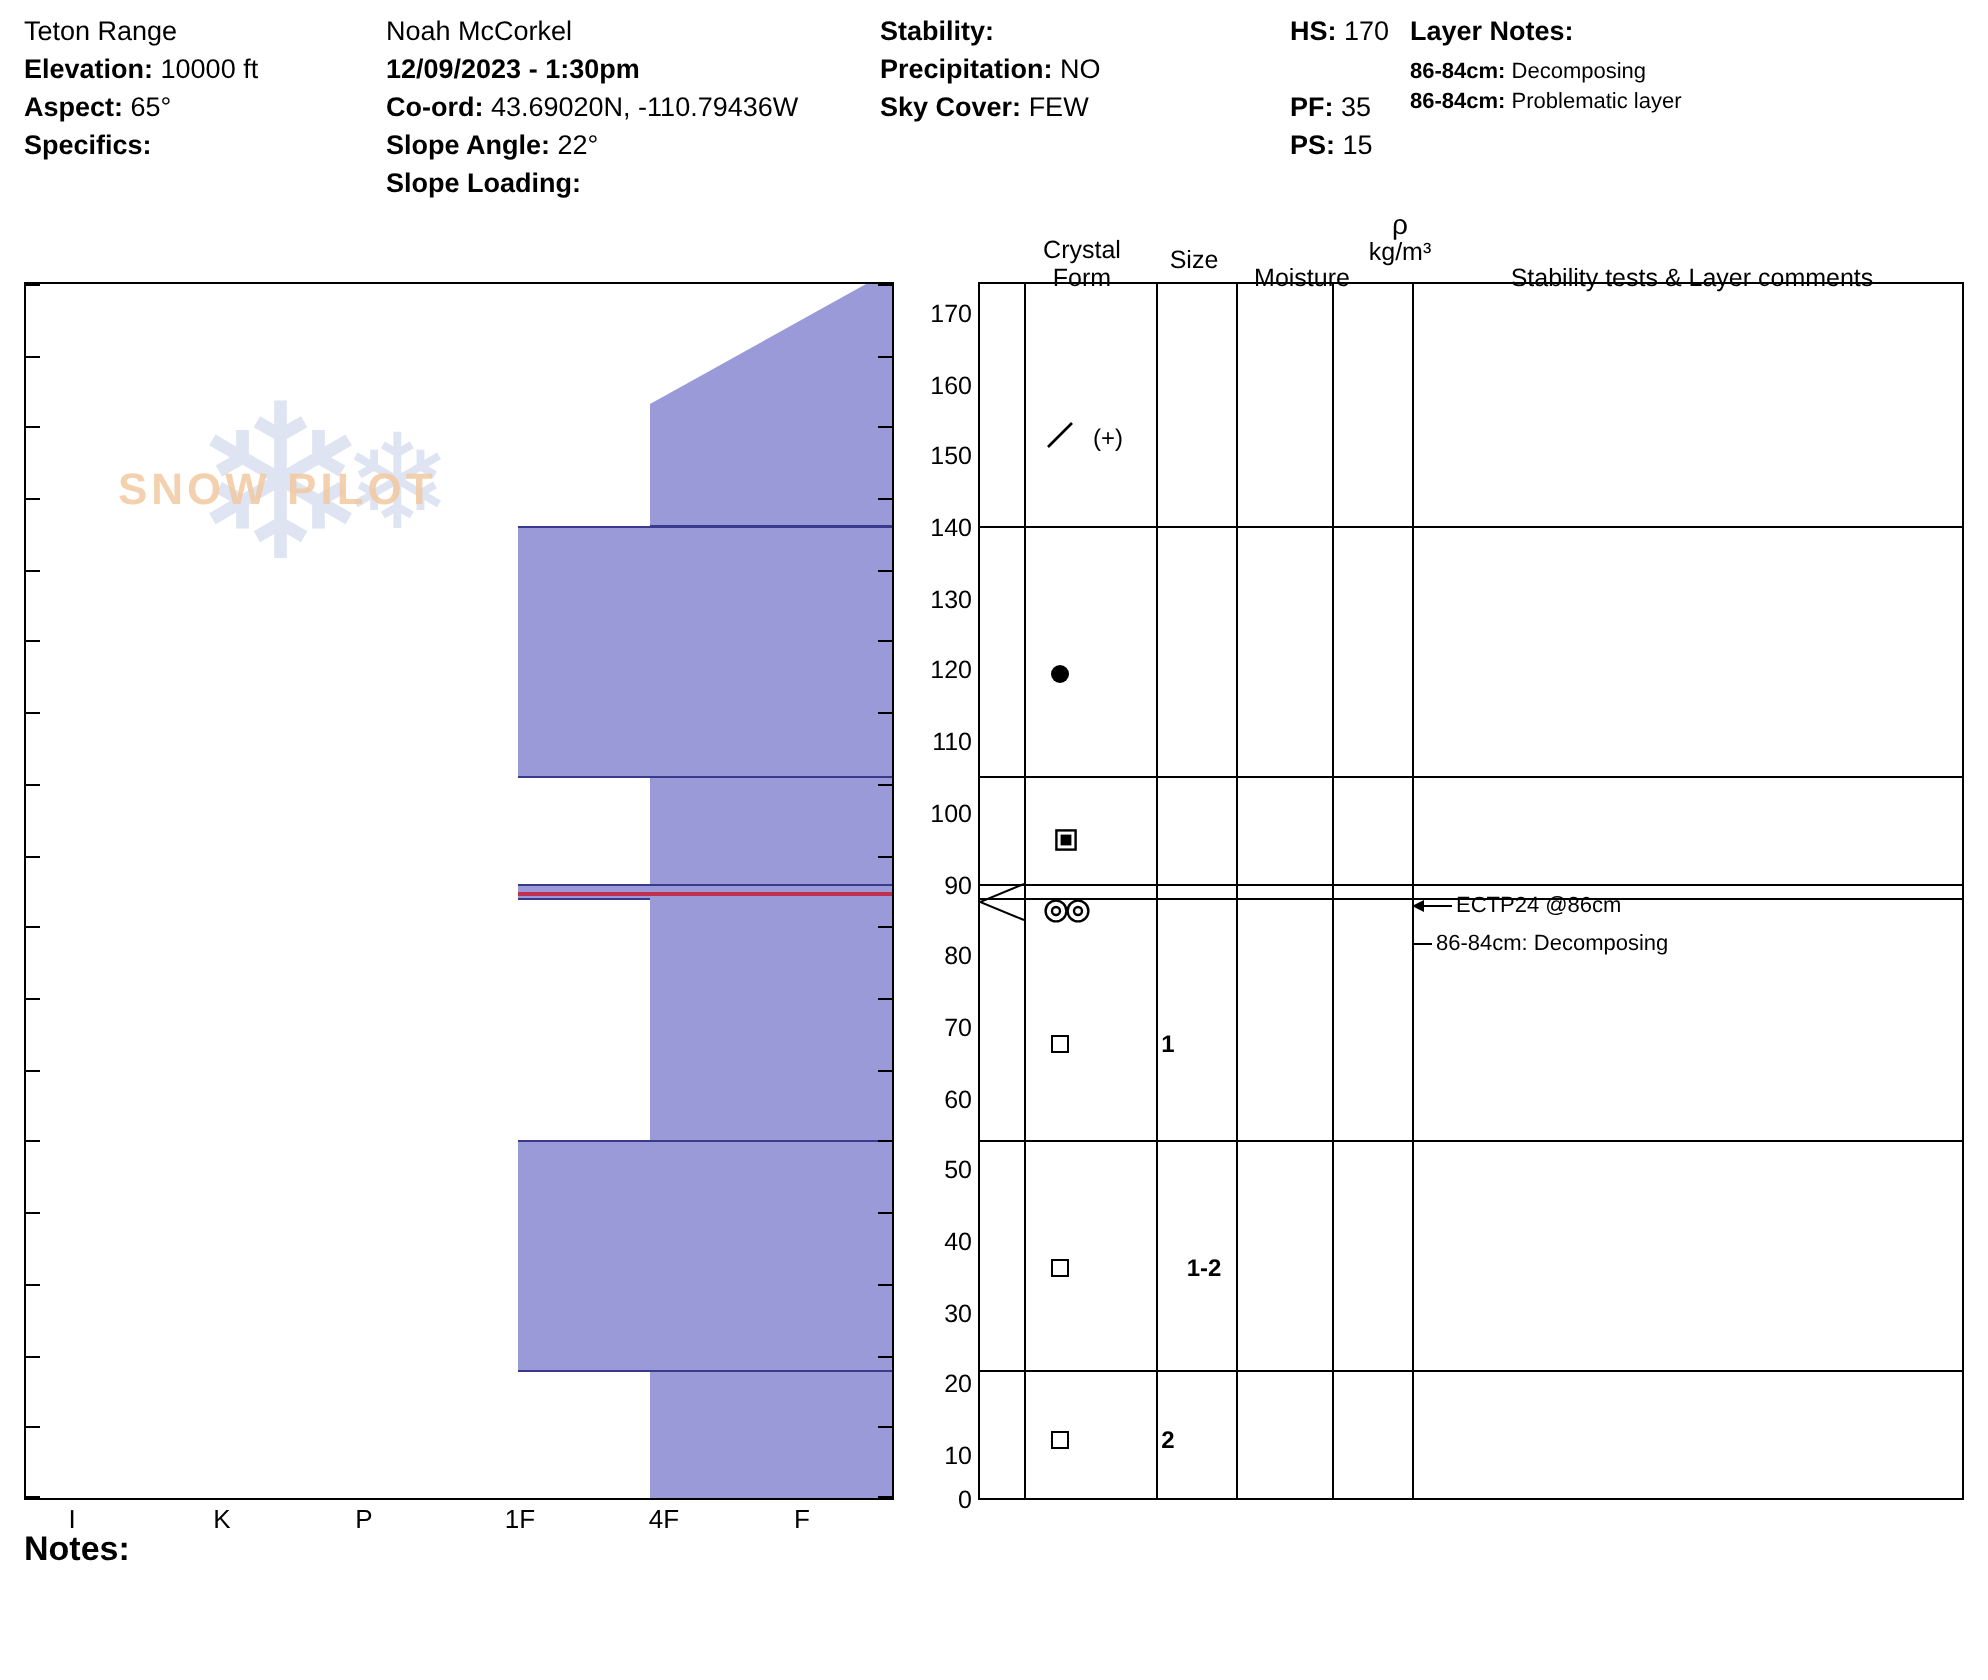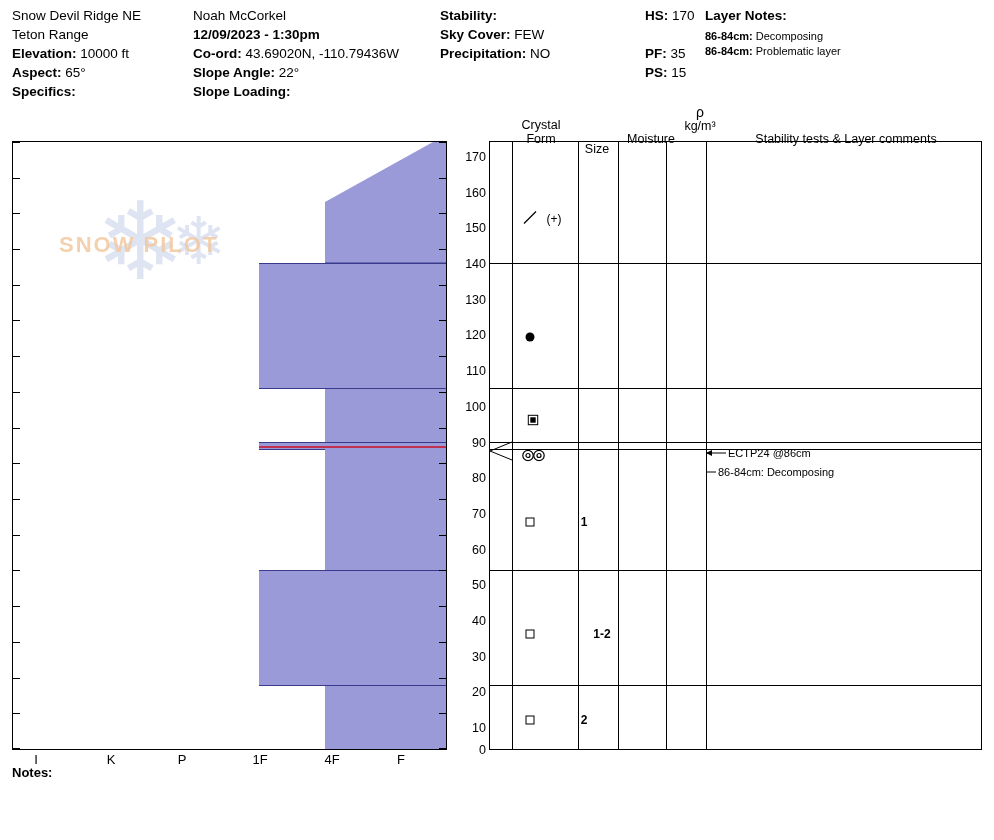--- a/index.html
+++ b/index.html
@@ -106,29 +106,28 @@
   .cell-txt { position: absolute; transform: translate(-50%, -50%); font-size: 12px; font-weight: bold; }
   .cmt { position: absolute; font-size: 11px; white-space: nowrap; transform: translateY(-50%); }
 
   
   .sym-precip { width: 14px; height: 14px; }
   .sym-dot { width: 9px; height: 9px; border-radius: 50%; background: #000; }
   .sym-square { width: 9px; height: 9px; border: 1.3px solid #000; box-sizing: border-box; background: #fff; }
   .sym-dd { width: 24px; height: 12px; }
 
   
-  #notes { position: absolute; left: 12px; top: 765px; font-size: 13px; font-weight: bold; }
+  #notes { position: absolute; left: 12px; top: 765px; font-size: 17px; font-weight: bold; }
 </style>
 </head>
 <body>
 
 <div id="header">
 
   <div class="hdr-col" id="col-loc">
-    <div class="hdr-line">Snow Devil Ridge NE</div>
     <div class="hdr-line">Teton Range</div>
     <div class="hdr-line">
       <span class="b">Elevation:</span>
       <span>10000 ft</span>
     </div>
     <div class="hdr-line">
       <span class="b">Aspect:</span>
       <span>65°</span>
     </div>
     <div class="hdr-line">
@@ -153,26 +152,26 @@
       <span></span>
     </div>
   </div>
 
   <div class="hdr-col" id="col-wx">
     <div class="hdr-line">
       <span class="b">Stability:</span>
       <span></span>
     </div>
     <div class="hdr-line">
+      <span class="b">Precipitation:</span>
+      <span>NO</span>
+    </div>
+    <div class="hdr-line">
       <span class="b">Sky Cover:</span>
       <span>FEW</span>
-    </div>
-    <div class="hdr-line">
-      <span class="b">Precipitation:</span>
-      <span>NO</span>
     </div>
   </div>
 
   <div class="hdr-col" id="col-hs">
     <div class="hs-row">
       <span class="b">HS:</span>
       <span>170</span>
     </div>
     <div class="hs-row" style="margin-top:19px">
       <span class="b">PF:</span>
@@ -299,21 +298,21 @@
   <div class="depth-label" style="top:551px">20</div>
   <div class="depth-label" style="top:587px">10</div>
   <div class="depth-label" style="top:609px">0</div>
 </div>
 
 <div id="grid-headers">
   <div class="gh" style="left:12px; top:10px; width:80px;">
     <div>Crystal</div>
     <div>Form</div>
   </div>
-  <div class="gh" style="left:73px; top:20px; width:70px;">
+  <div class="gh" style="left:73px; top:1px; width:70px;">
     <div style="visibility:hidden">Crystal</div>
     <div>Size</div>
   </div>
   <div class="gh" style="left:118px; top:24px; width:88px;">Moisture</div>
   <div class="gh" style="left:172px; top:-3px; width:78px;">
     <div style="font-size:14px">ρ</div>
     <div>kg/m³</div>
   </div>
   <div class="gh" style="left:222px; top:24px; width:270px;">Stability tests &amp; Layer comments</div>
 </div>

